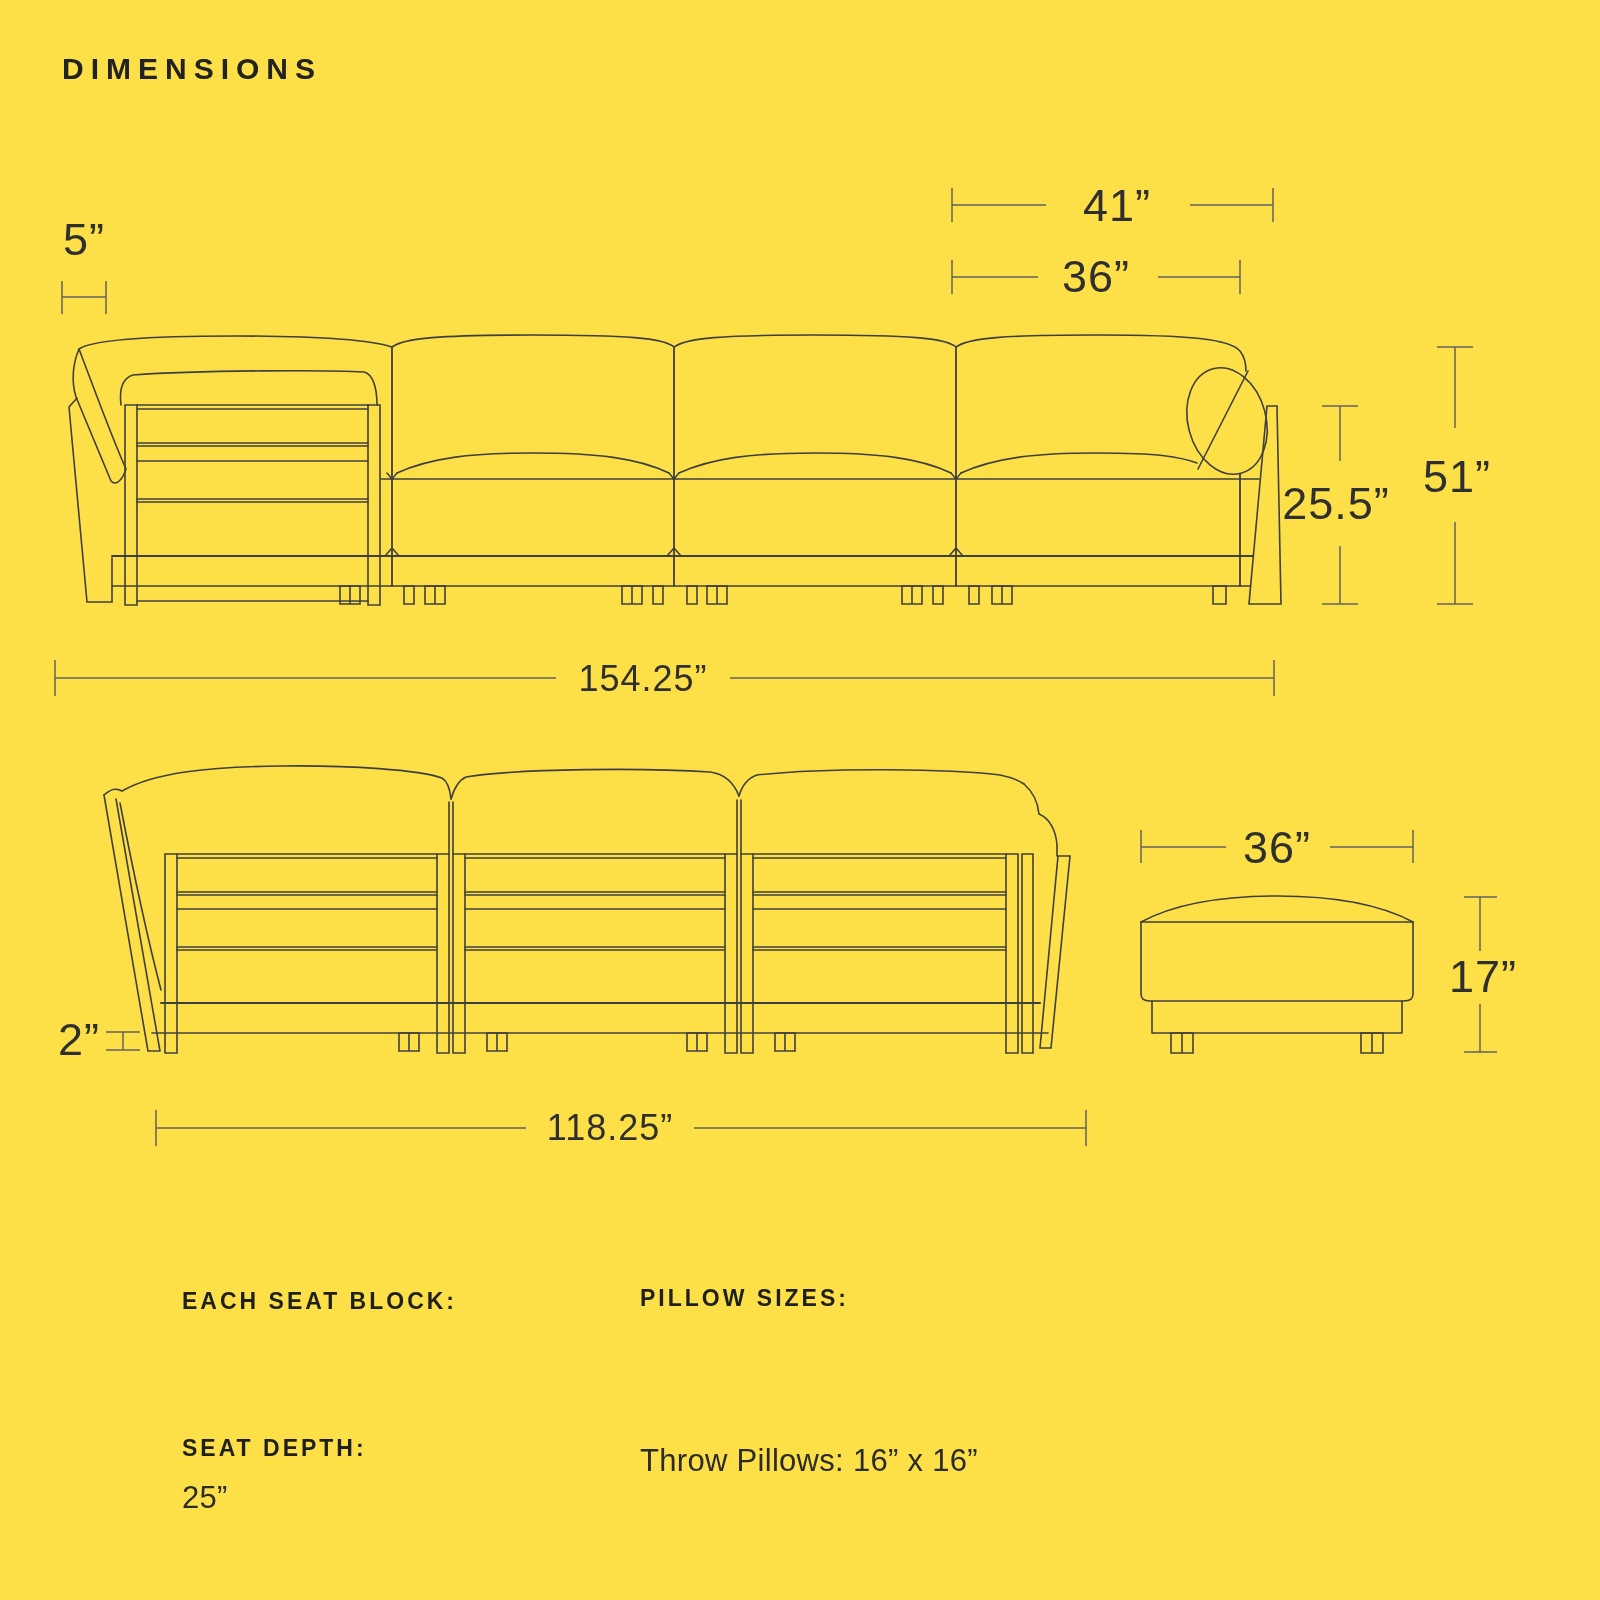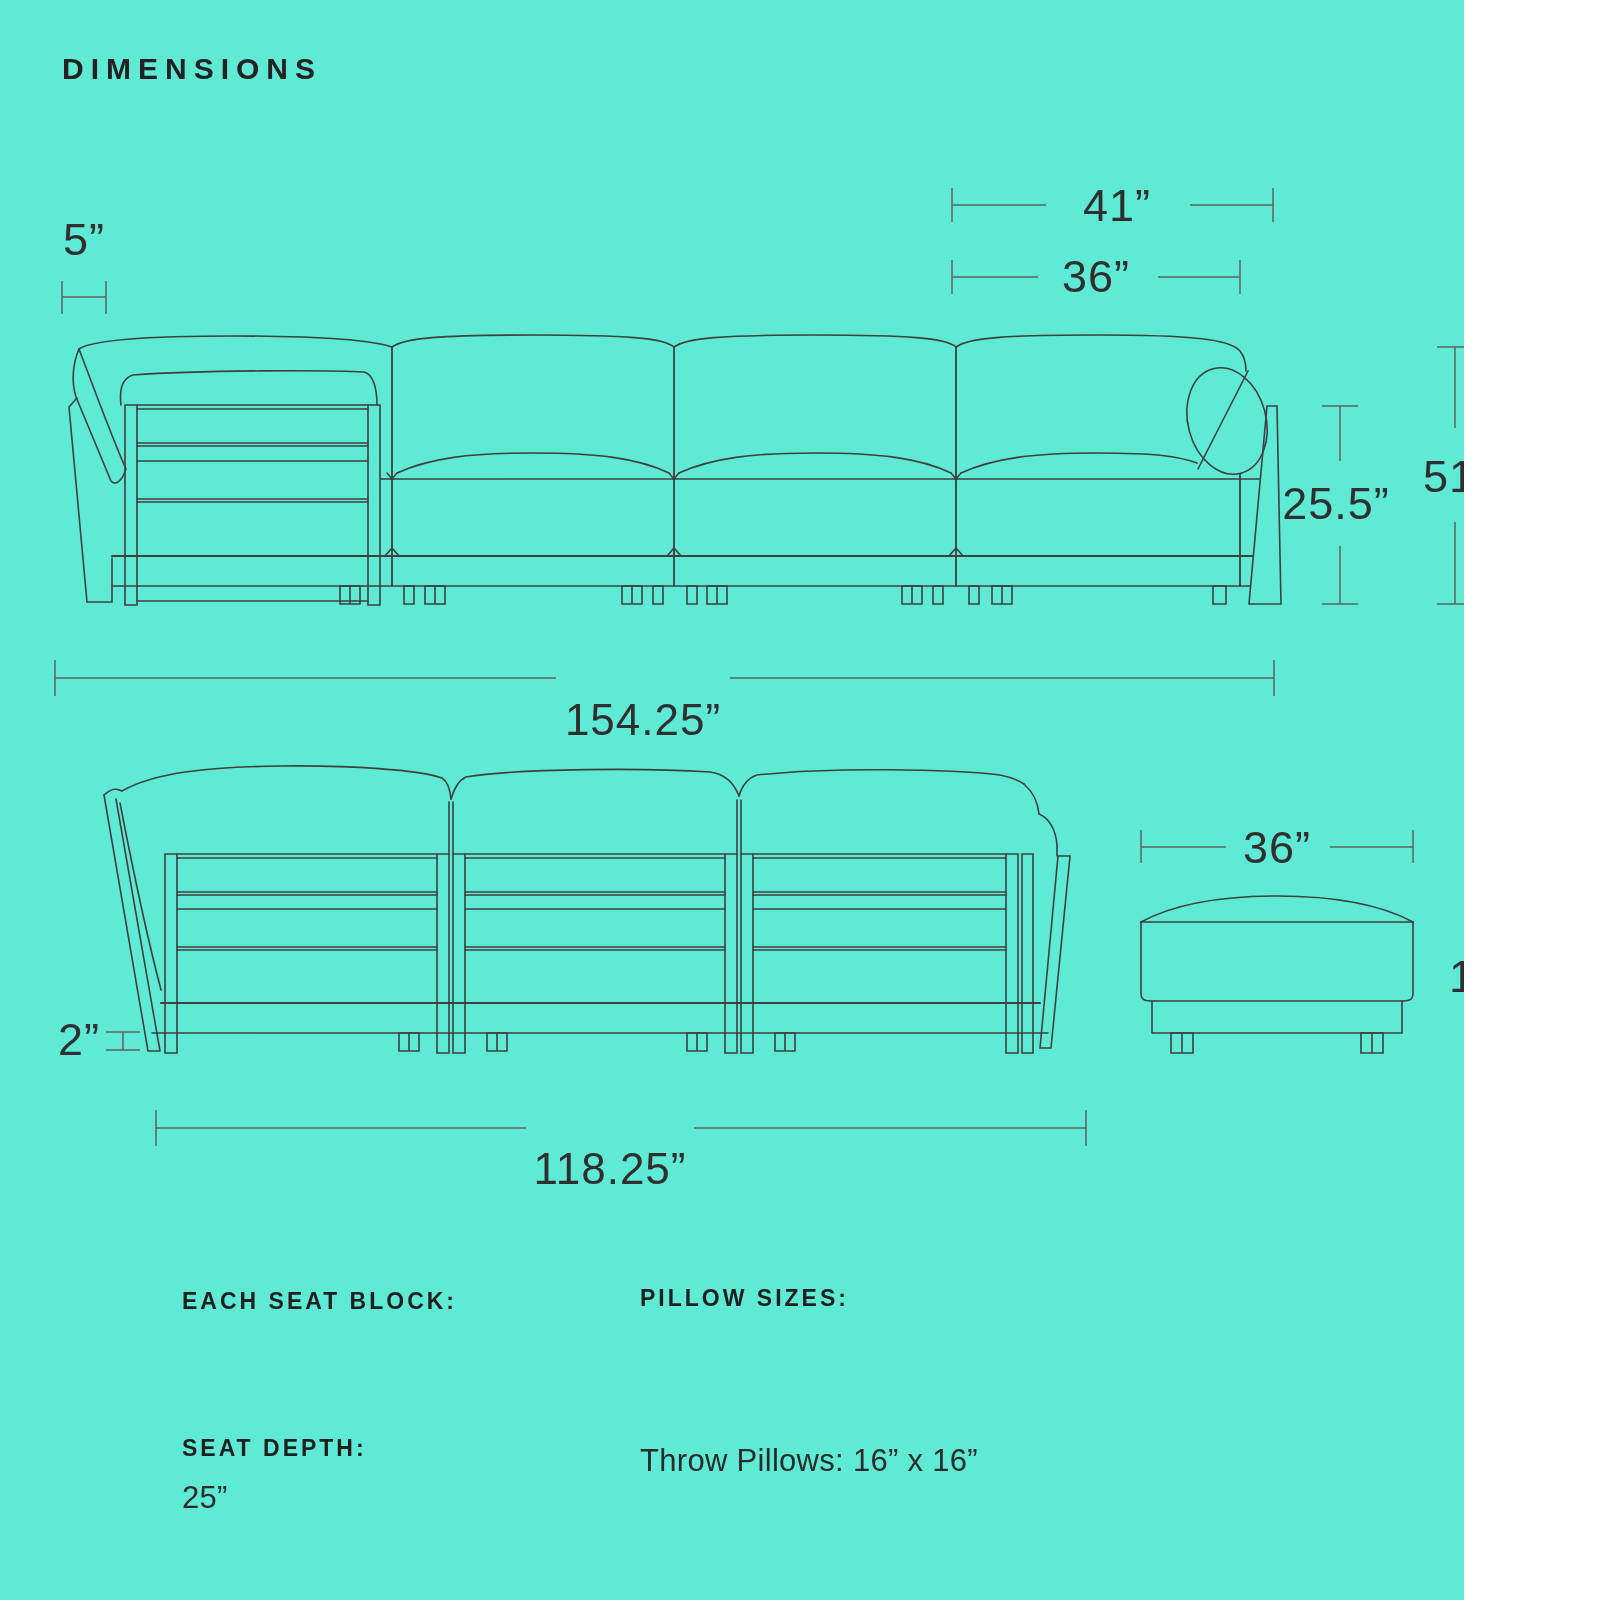--- a/index.html
+++ b/index.html
@@ -1,35 +1,35 @@
 <!DOCTYPE html>
 <html><head>
 <meta charset="utf-8">
 <style>
   html,body{margin:0;padding:0;}
   .canvas{
     position:relative;
-    width:1464px;height:1600px;
-    background:#5eead4;
+    width:1600px;height:1600px;
+    background:#fde047;
     font-family:"Liberation Sans",sans-serif;
     overflow:hidden;
   }
   .art{position:absolute;left:0;top:0;}
   .page-title{
     position:absolute;left:62px;top:52px;
     font-size:30px;font-weight:700;letter-spacing:7px;
     color:#222;white-space:nowrap;
   }
   .dim{
     position:absolute;
     transform:translate(-50%,-50%);
     font-size:45px;font-weight:400;letter-spacing:1px;
     color:#2f2f2f;white-space:nowrap;
   }
-  .dim.small{font-size:44px;margin-top:41px;}
+  .dim.small{font-size:36px;}
   .spec-h{
     position:absolute;
     font-size:23px;font-weight:700;letter-spacing:3px;
     color:#1f1f1f;white-space:nowrap;
   }
   .spec-v{
     position:absolute;
     font-size:31px;font-weight:400;letter-spacing:.3px;
     color:#2b2b2b;white-space:nowrap;
   }

